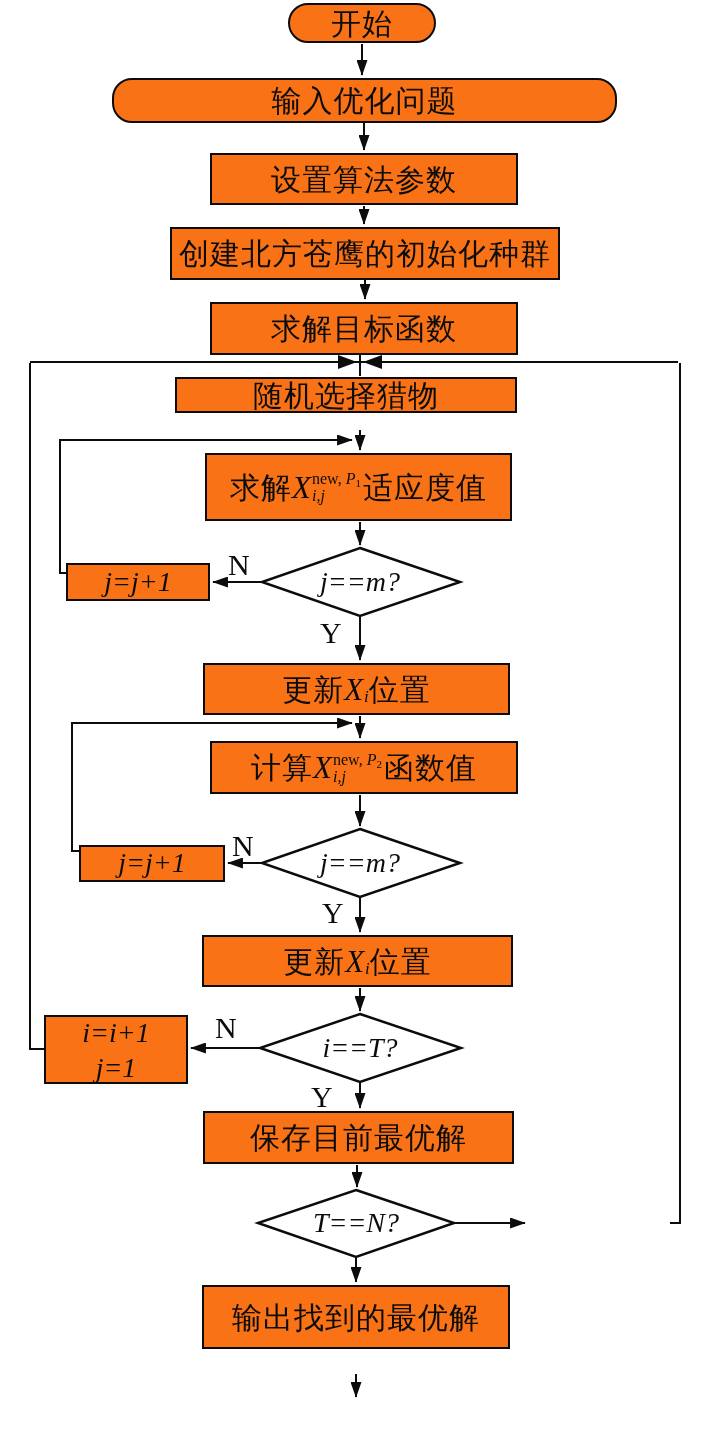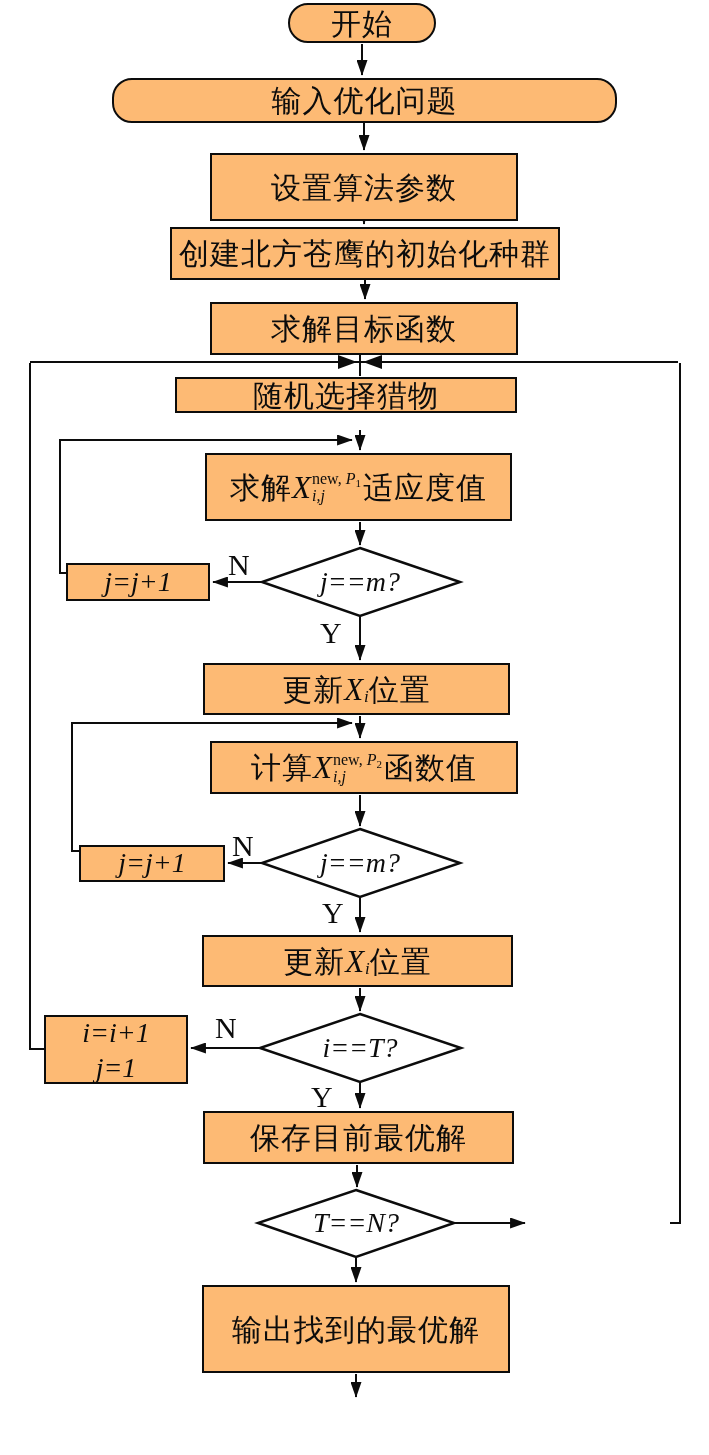--- a/index.html
+++ b/index.html
@@ -1,21 +1,21 @@
 <!DOCTYPE html>
 <html><head>
 <meta charset="utf-8">
 <style>
   html,body{margin:0;padding:0;background:#ffffff;}
   .canvas{position:relative;width:709px;height:1455px;background:#ffffff;
           font-family:"Liberation Serif",serif;color:#0c0c0c;overflow:hidden;}
   svg.layer{position:absolute;left:0;top:0;}
 
   .node{position:absolute;display:flex;align-items:center;justify-content:center;
-        background:#fdba74;border:2.5px solid #0c0c0c;box-sizing:border-box;
+        background:#f97316;border:2.5px solid #0c0c0c;box-sizing:border-box;
         text-align:center;}
   .stadium{border-radius:999px;}
 
   .cjk{font-size:30px;letter-spacing:1px;white-space:nowrap;line-height:1.1;}
   .math{font-style:italic;font-size:28px;white-space:nowrap;line-height:1.1;}
   .mvar{font-style:italic;font-size:31px;line-height:1;}
   .subvar{font-style:italic;font-size:17px;line-height:1;position:relative;top:7px;margin-left:1px;}
 
   .frow{display:inline-flex;align-items:center;white-space:nowrap;}
   .stack{display:inline-flex;flex-direction:column;align-items:flex-start;
@@ -81,21 +81,21 @@
   </svg>
 
   <div class="node stadium" style="left:288px;top:3px;width:148px;height:40px;">
     <span class="cjk">开始</span>
   </div>
 
   <div class="node" style="left:112px;top:78px;width:505px;height:45px;border-radius:20px;">
     <span class="cjk">输入优化问题</span>
   </div>
 
-  <div class="node" style="left:210px;top:153px;width:308px;height:68px;justify-content:center;">
+  <div class="node" style="left:210px;top:153px;width:308px;height:52px;justify-content:center;">
     <span class="cjk">设置算法参数</span>
   </div>
 
   <div class="node" style="left:170px;top:227px;width:390px;height:53px;">
     <span class="cjk">创建北方苍鹰的初始化种群</span>
   </div>
 
   <div class="node" style="left:210px;top:302px;width:308px;height:53px;">
     <span class="cjk">求解目标函数</span>
   </div>
@@ -157,21 +157,21 @@
   <div class="node twoline" style="left:44px;top:1015px;width:144px;height:69px;">
     <span class="mline">i=i+1</span>
     <span class="mline">j=1</span>
   </div>
 
   <div class="node" style="left:203px;top:1111px;width:311px;height:53px;">
     <span class="cjk">保存目前最优解</span>
   </div>
 
 
-  <div class="node" style="left:202px;top:1285px;width:308px;height:88px;">
+  <div class="node" style="left:202px;top:1285px;width:308px;height:64px;">
     <span class="cjk">输出找到的最优解</span>
   </div>
 
 
   <div class="dtext" style="left:270px;top:560px;width:180px;height:44px;">j==m?</div>
   <div class="dtext" style="left:270px;top:841px;width:180px;height:44px;">j==m?</div>
   <div class="dtext" style="left:270px;top:1026px;width:180px;height:44px;">i==T?</div>
   <div class="dtext" style="left:266px;top:1201px;width:180px;height:44px;">T==N?</div>
 
   <div class="nylabel" style="left:228px;top:550px;">N</div>

